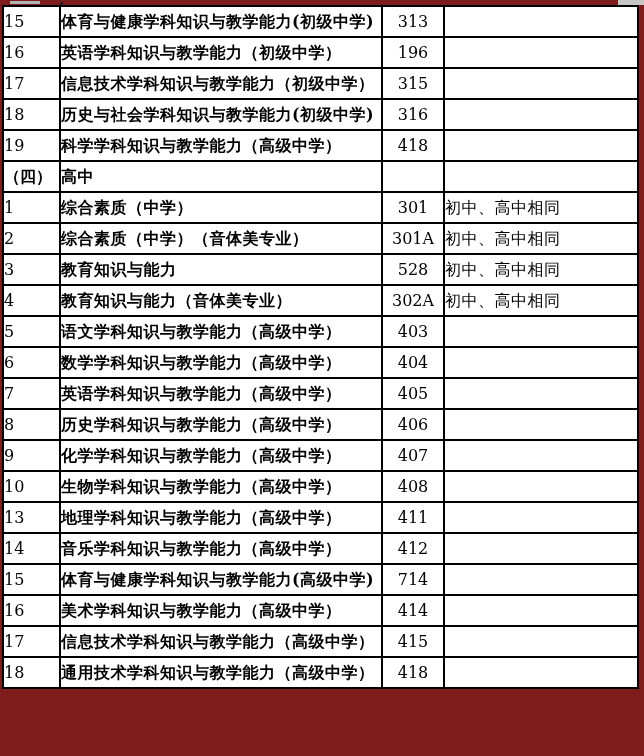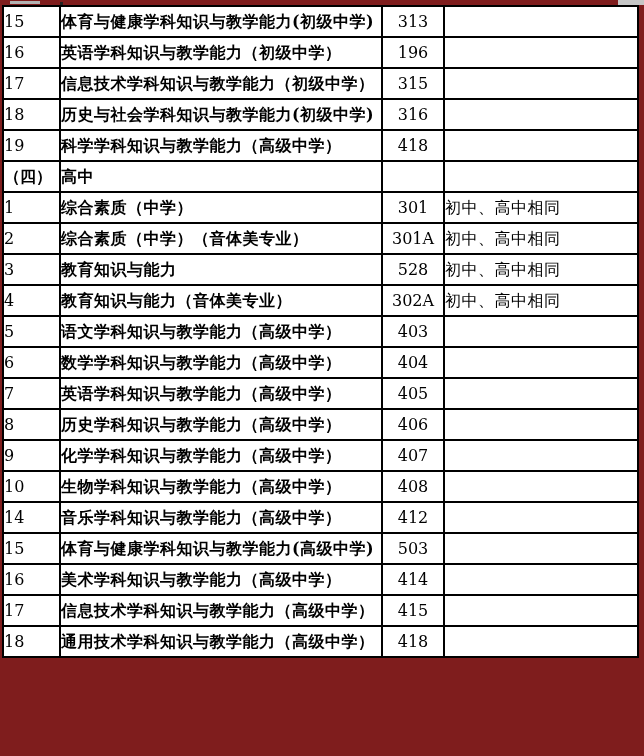--- a/index.html
+++ b/index.html
@@ -167,29 +167,35 @@
           <td class="c-code">407</td>
           <td class="c-note"></td>
         </tr>
         <tr>
           <td class="c-num">10</td>
           <td class="c-subject">生物学科知识与教学能力（高级中学）</td>
           <td class="c-code">408</td>
           <td class="c-note"></td>
         </tr>
         <tr>
+          <td class="c-num">13</td>
+          <td class="c-subject">地理学科知识与教学能力（高级中学）</td>
+          <td class="c-code">411</td>
+          <td class="c-note"></td>
+        </tr>
+        <tr>
           <td class="c-num">14</td>
           <td class="c-subject">音乐学科知识与教学能力（高级中学）</td>
           <td class="c-code">412</td>
           <td class="c-note"></td>
         </tr>
         <tr>
           <td class="c-num">15</td>
           <td class="c-subject">体育与健康学科知识与教学能力(高级中学)</td>
-          <td class="c-code">503</td>
+          <td class="c-code">714</td>
           <td class="c-note"></td>
         </tr>
         <tr>
           <td class="c-num">16</td>
           <td class="c-subject">美术学科知识与教学能力（高级中学）</td>
           <td class="c-code">414</td>
           <td class="c-note"></td>
         </tr>
         <tr>
           <td class="c-num">17</td>

